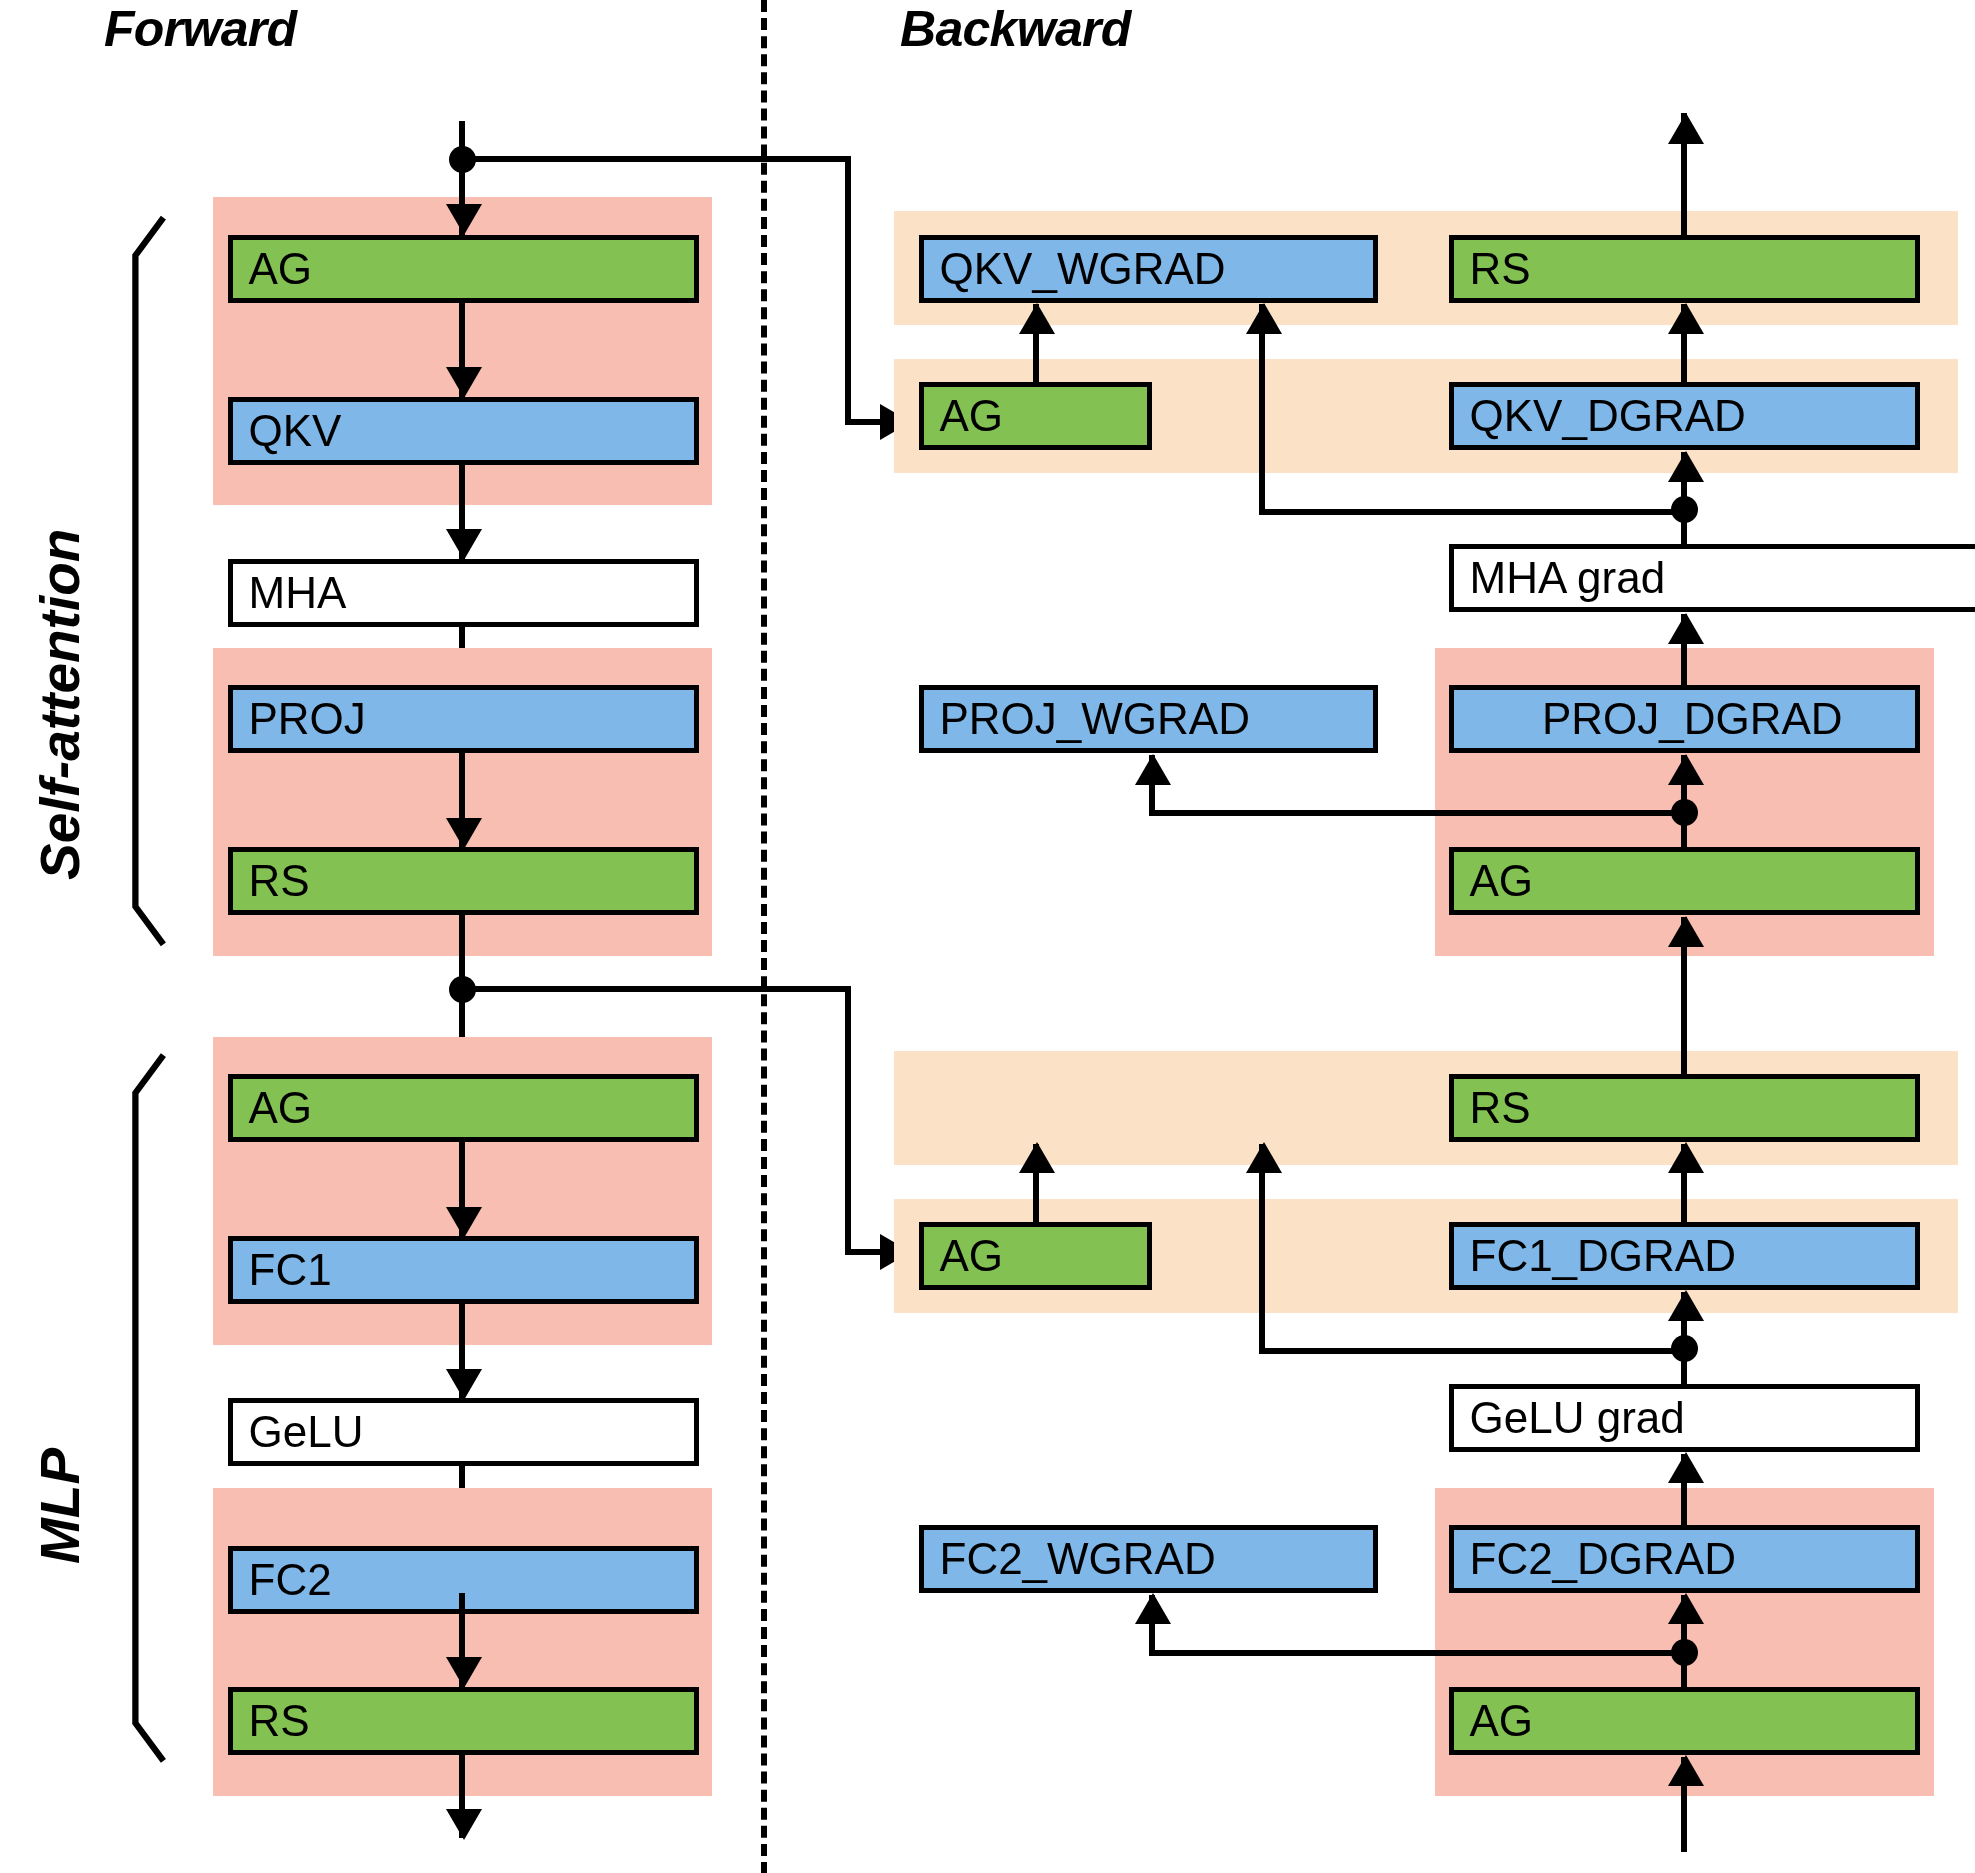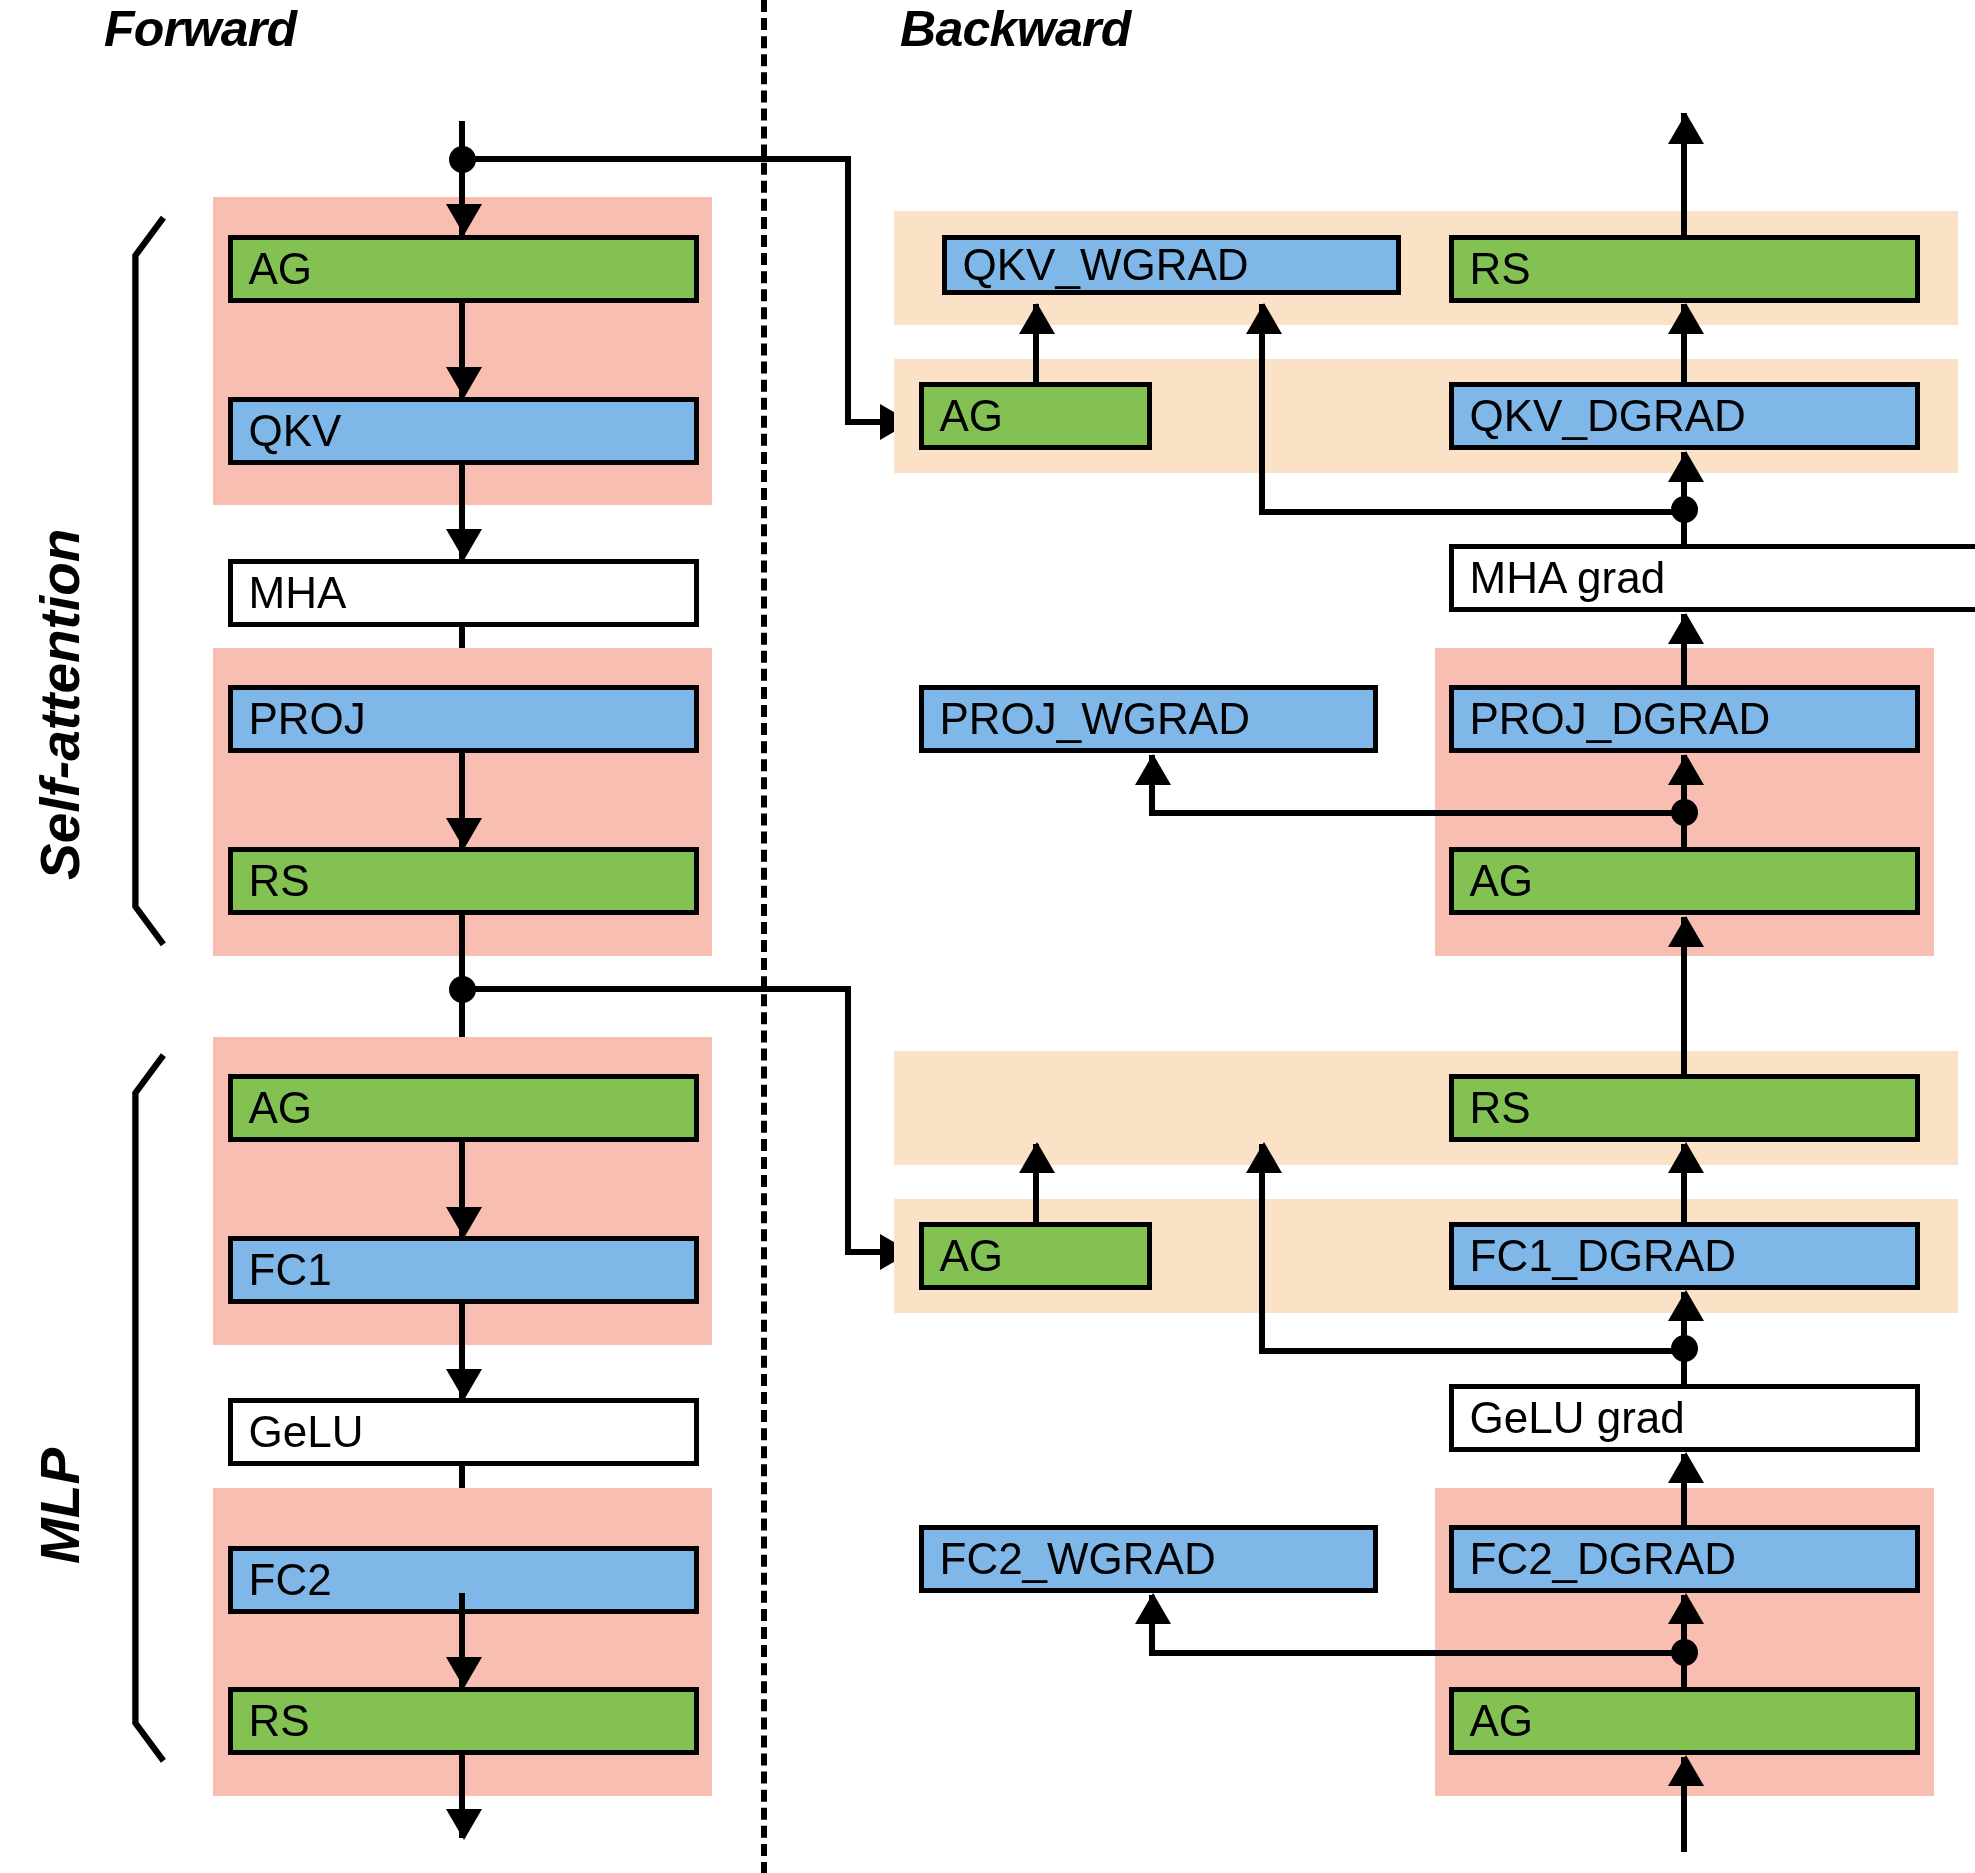--- a/index.html
+++ b/index.html
@@ -199,21 +199,21 @@
     <span>RS</span>
   </div>
 
   <div class="vline" style="left:459px; top:1755px; height:83px;"></div>
   <div class="arrow-down" style="left:446px; top:1809px;"></div>
 
   <div class="band orange" style="left:894px; top:211px; width:1064px; height:114px;"></div>
 
   <div class="band orange" style="left:894px; top:359px; width:1064px; height:114px;"></div>
 
-  <div class="node blue" style="left:942px; top:235px; width:459px; height:60px;">
+  <div class="node blue" style="left:919px; top:235px; width:459px; height:68px;">
     <span>QKV_WGRAD</span>
   </div>
 
   <div class="node green" style="left:1449px; top:235px; width:471px; height:68px;">
     <span>RS</span>
   </div>
 
   <div class="vline" style="left:1681px; top:113px; height:122px;"></div>
   <div class="arrow-up" style="left:1668px; top:113px;"></div>
 
@@ -242,21 +242,21 @@
   <div class="node white" style="left:1449px; top:544px; width:548px; height:68px;">
     <span>MHA grad</span>
   </div>
 
   <div class="band pink" style="left:1435px; top:648px; width:499px; height:308px;"></div>
 
   <div class="node blue" style="left:919px; top:685px; width:459px; height:68px;">
     <span>PROJ_WGRAD</span>
   </div>
 
-  <div class="node blue" style="left:1449px; top:685px; width:471px; height:68px;">
+  <div class="node blue" style="left:1449px; top:685px; width:471px; height:68px;justify-content:center;">
     <span>PROJ_DGRAD</span>
   </div>
 
   <div class="vline" style="left:1681px; top:614px; height:71px;"></div>
   <div class="arrow-up" style="left:1668px; top:613px;"></div>
 
   <div class="vline" style="left:1681px; top:755px; height:92px;"></div>
   <div class="arrow-up" style="left:1668px; top:754px;"></div>
   <div class="dot" style="left:1671px; top:799px; width:27px; height:27px;"></div>
   <div class="hline" style="left:1149px; top:810px; width:535px;"></div>

